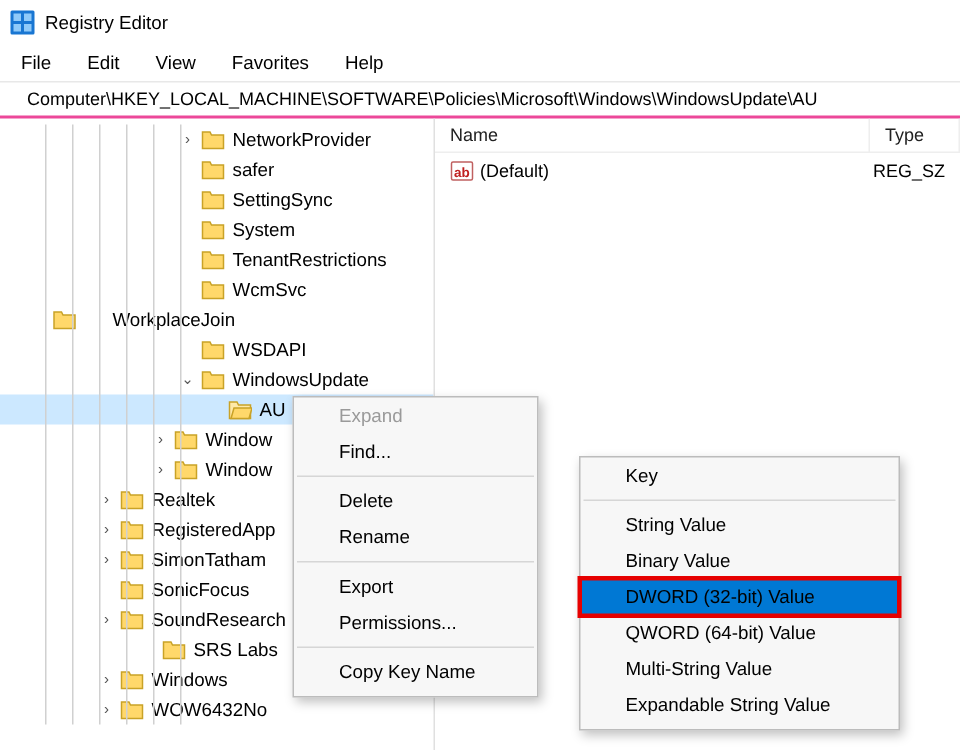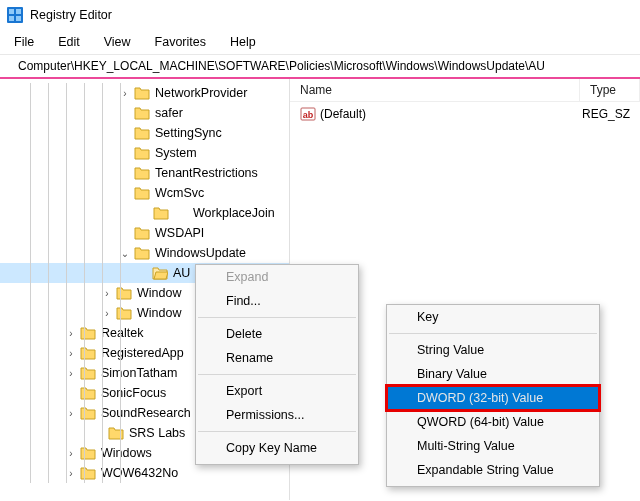--- a/index.html
+++ b/index.html
@@ -123,21 +123,21 @@
   .ctxmenu .ctx-item.disabled { color: #9a9a9a; }
   .ctxmenu .ctx-item.highlight { background: #0078d4; color: #fff; }
   .ctxmenu .ctx-sep { height: 1px; background: #d6d6d6; margin: 4px 2px; }
   .ctxmenu .arrow {
     position: absolute; right: 8px;
     font-size: 9px;
   }
   .ctxmenu .ctx-item.highlight-box {
     outline: 3px solid #e60000;
     outline-offset: -1px;
-    background: #0078d4; color: #e5e5e5;
+    background: #0078d4; color: #000000;
   }
   #menu1 { left: 195px; top: 264px; width: 164px; }
   #menu2 { left: 386px; top: 304px; width: 214px; }
 
   svg { display: block; }
 </style>
 </head>
 <body>
 
 <div class="titlebar">
@@ -219,21 +219,21 @@
         </div>
         <div class="tree-row" style="padding-left: 118px;">
           <span class="chev empty"></span>
           <span class="folder-icon">
             <svg viewBox="0 0 16 14" width="16" height="14">
               <path d="M1 3 L1 13 L15 13 L15 4 L7 4 L6 2 L1 2 Z" fill="#ffd86b" stroke="#c9a227"></path>
             </svg>
           </span>
           <span class="label">WcmSvc</span>
         </div>
-        <div class="tree-row" style="padding-left: 118px; gap: 19px;">
+        <div class="tree-row" style=" gap: 19px;">
           <span class="chev empty"></span>
           <span class="folder-icon">
             <svg viewBox="0 0 16 14" width="16" height="14">
               <path d="M1 3 L1 13 L15 13 L15 4 L7 4 L6 2 L1 2 Z" fill="#ffd86b" stroke="#c9a227"></path>
             </svg>
           </span>
           <span class="label">WorkplaceJoin</span>
         </div>
         <div class="tree-row" style="padding-left: 118px;">
           <span class="chev empty"></span>

